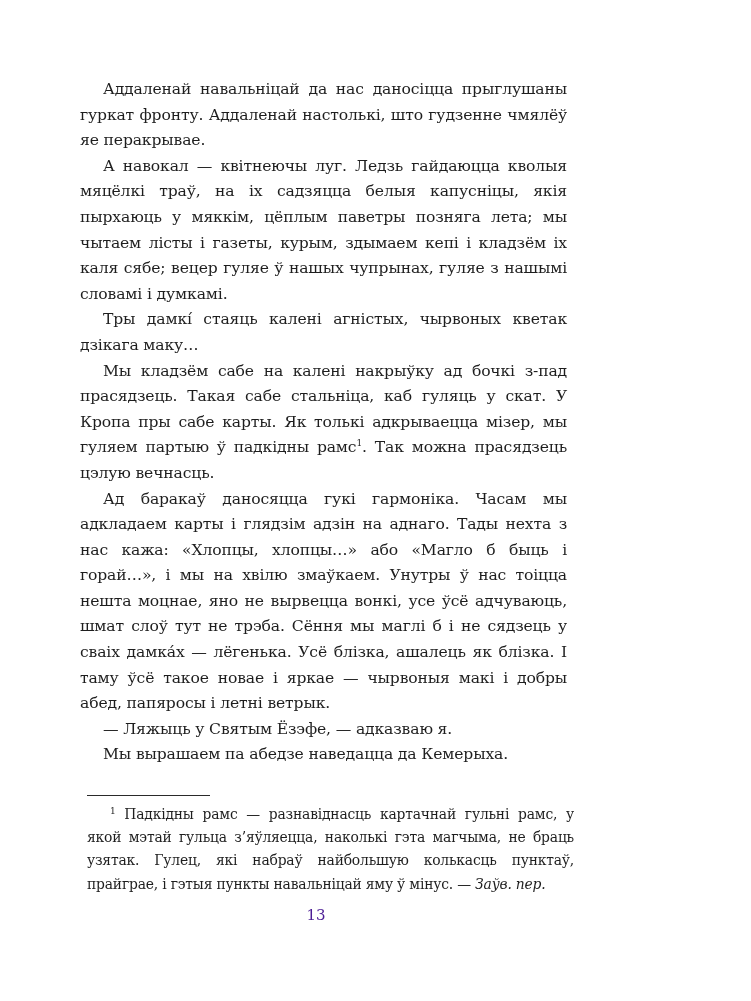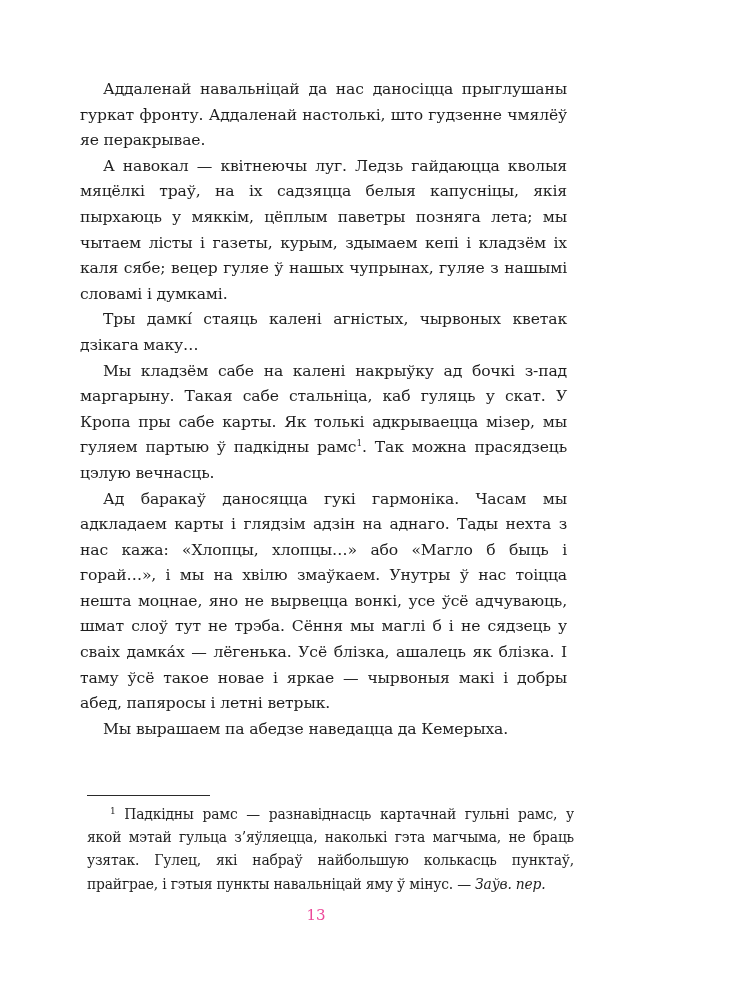--- a/index.html
+++ b/index.html
@@ -9,31 +9,32 @@
   .body-text p { margin:0; font-size:15.6px; line-height:25.6px; text-align:justify;
     text-indent:23px; letter-spacing:-0.15px; hyphens:manual; }
   sup { font-size:9px; line-height:0; vertical-align:6px; }
   .rule { position:absolute; left:87px; top:795px; width:123px; height:0; border-top:1.3px solid #2a2a2a; }
   .footnote { position:absolute; left:87px; top:803px; width:487px; color:#1e1e1e;
     font-family:"DejaVu Serif", "Liberation Serif", serif; }
   .footnote p { margin:0; font-size:13.9px; line-height:23.2px; text-align:justify; text-indent:23px; letter-spacing:-0.2px; }
   .footnote .mark { font-size:9px; vertical-align:5px; line-height:0; }
   .footnote em { font-style:italic; }
   .pagenum { position:absolute; left:300px; top:906px; width:32px; text-align:center;
-    font-family:"DejaVu Serif","Liberation Serif",serif; font-size:15px; color:#ec4899; }
+    font-family:"DejaVu Serif","Liberation Serif",serif; font-size:15px; color:#4c1d95; }
 </style>
 </head>
 <body>
 
 <div class="page body-text">
   <p>Аддаленай навальніцай да нас даносіцца прыглушаны гуркат фронту. Аддаленай настолькі, што гудзенне чмялёў яе перакрывае.</p>
   <p>А навокал — квітнеючы луг. Ледзь гайдаюцца кволыя мяцёлкі траў, на іх садзяцца белыя капусніцы, якія пырхаюць у мяккім, цёплым паветры позняга лета; мы чытаем лісты і газеты, курым, здымаем кепі і кладзём іх каля сябе; вецер гуляе ў нашых чупрынах, гуляе з нашымі словамі і думкамі.</p>
   <p>Тры дамкі́ стаяць калені агністых, чырвоных кветак дзікага маку…</p>
-  <p><span>Мы кладзём сабе на калені накрыўку ад бочкі з-пад маргарыну. Такая сабе стальніца, каб гуляць у скат. У Кропа пры сабе карты. Як толькі адкрываецца мізер, мы гуляем партыю ў падкідны рамс</span><sup>1</sup><span>. Так можна прасядзець цэлую вечнасць.</span></p>
+  <p><span>Мы кладзём сабе на калені накрыўку ад бочкі з-пад прасядзець. Такая сабе стальніца, каб гуляць у скат. У Кропа пры сабе карты. Як толькі адкрываецца мізер, мы гуляем партыю ў падкідны рамс</span><sup>1</sup><span>. Так можна прасядзець цэлую вечнасць.</span></p>
   <p>Ад баракаў даносяцца гукі гармоніка. Часам мы адкладаем карты і глядзім адзін на аднаго. Тады нехта з нас кажа: «Хлопцы, хлопцы…» або «Магло б быць і горай…», і мы на хвілю змаўкаем. Унутры ў нас тоіцца нешта моцнае, яно не вырвецца вонкі, усе ўсё адчуваюць, шмат слоў тут не трэба. Сёння мы маглі б і не сядзець у сваіх дамка́х — лёгенька. Усё блізка, ашалець як блізка. І таму ўсё такое новае і яркае — чырвоныя макі і добры абед, папяросы і летні ветрык.</p>
+  <p>— Ляжыць у Святым Ёзэфе, — адказваю я.</p>
   <p>Мы вырашаем па абедзе наведацца да Кемерыха.</p>
 </div>
 
 <div class="rule"></div>
 
 <div class="footnote">
   <p><span class="mark">1</span><span> Падкідны рамс — разнавіднасць картачнай гульні рамс, у якой мэтай гульца з’яўляецца, наколькі гэта магчыма, не браць узятак. Гулец, які набраў найбольшую колькасць пунктаў, прайграе, і гэтыя пункты навальніцай яму ў мінус. — </span><em>Заўв. пер.</em></p>
 </div>
 
 <div class="pagenum">13</div>

